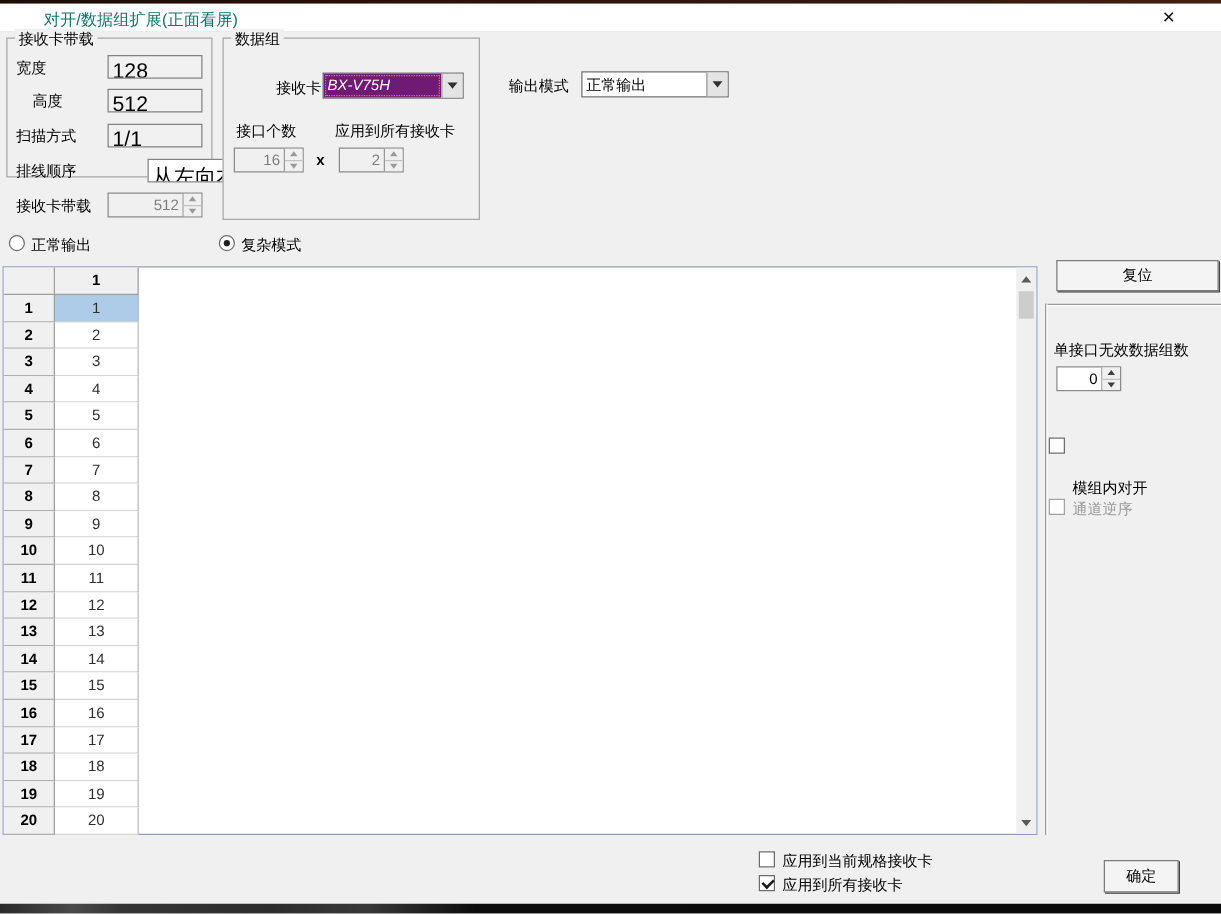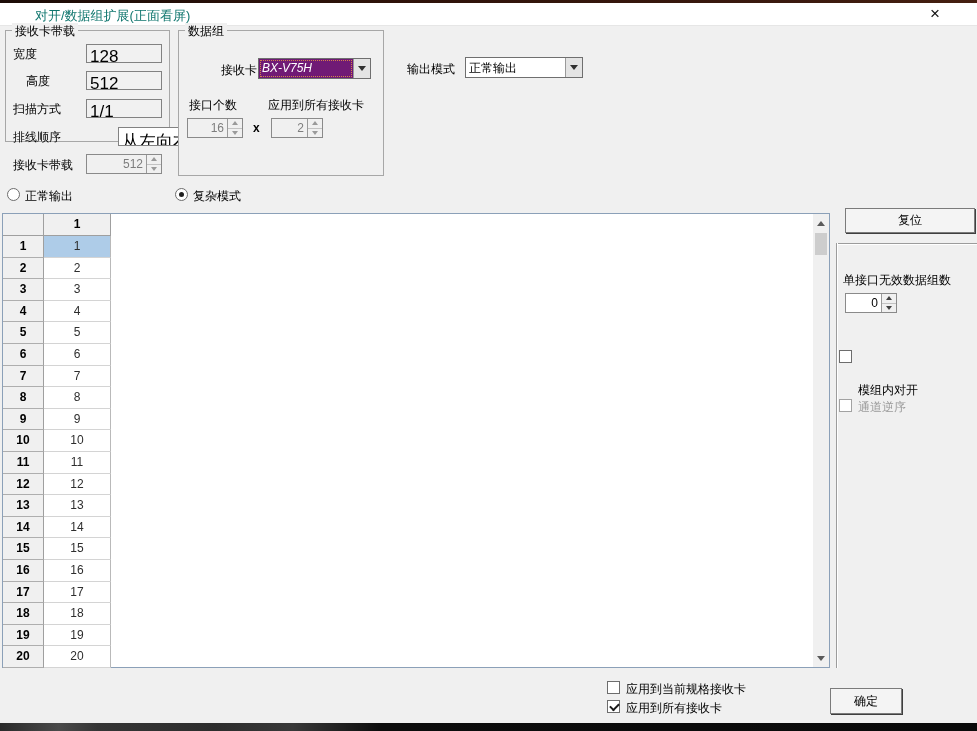--- a/index.html
+++ b/index.html
@@ -293,16 +293,16 @@
   <div class="checkbox" style="left:839px; top:350px;"></div>
   <div class="lbl" style="left:858px; top:350px;margin-top:32px;">模组内对开</div>
 
   <div class="checkbox disabled" style="left:839px; top:399px;"></div>
   <div class="lbl gray" style="left:858px; top:399px;">通道逆序</div>
 
   <div class="checkbox" style="left:607px; top:681px;"></div>
   <div class="lbl" style="left:626px; top:681px;">应用到当前规格接收卡</div>
   <div class="checkbox checked" style="left:607px; top:700px;"></div>
   <div class="lbl" style="left:626px; top:700px;">应用到所有接收卡</div>
-  <div class="btn" style="left:830px; top:688px; width:72px; height:26px;">确定</div>
+  <div class="btn" style="left:883px; top:688px; width:60px; height:26px;">确定</div>
 
   <div class="bottom-strip"></div>
 </div>
 
 </body></html>

